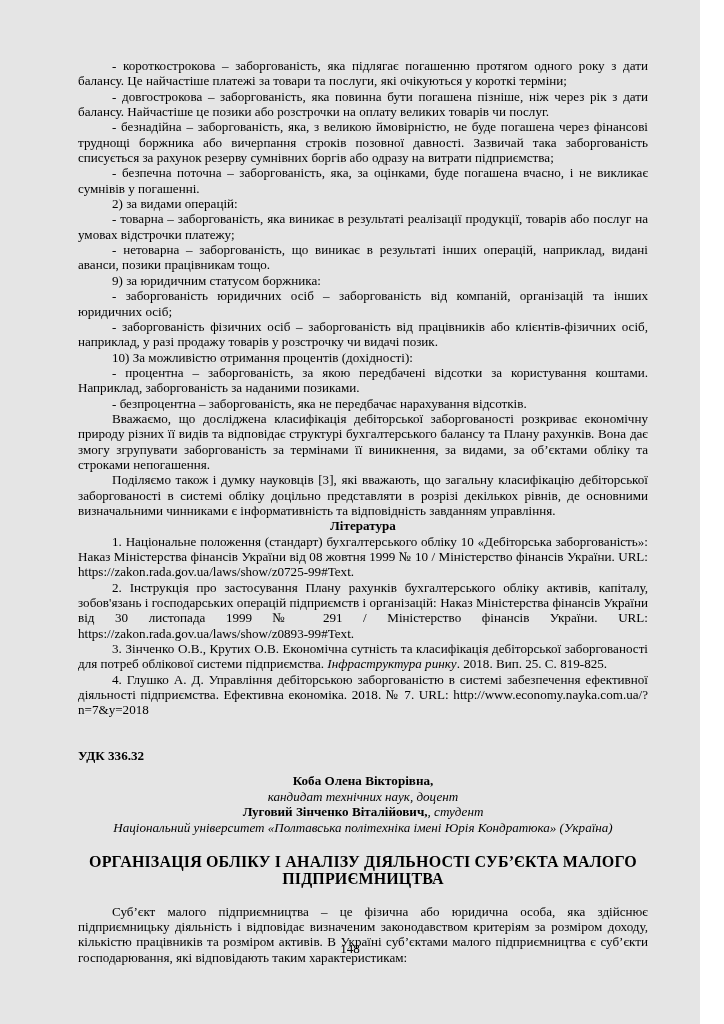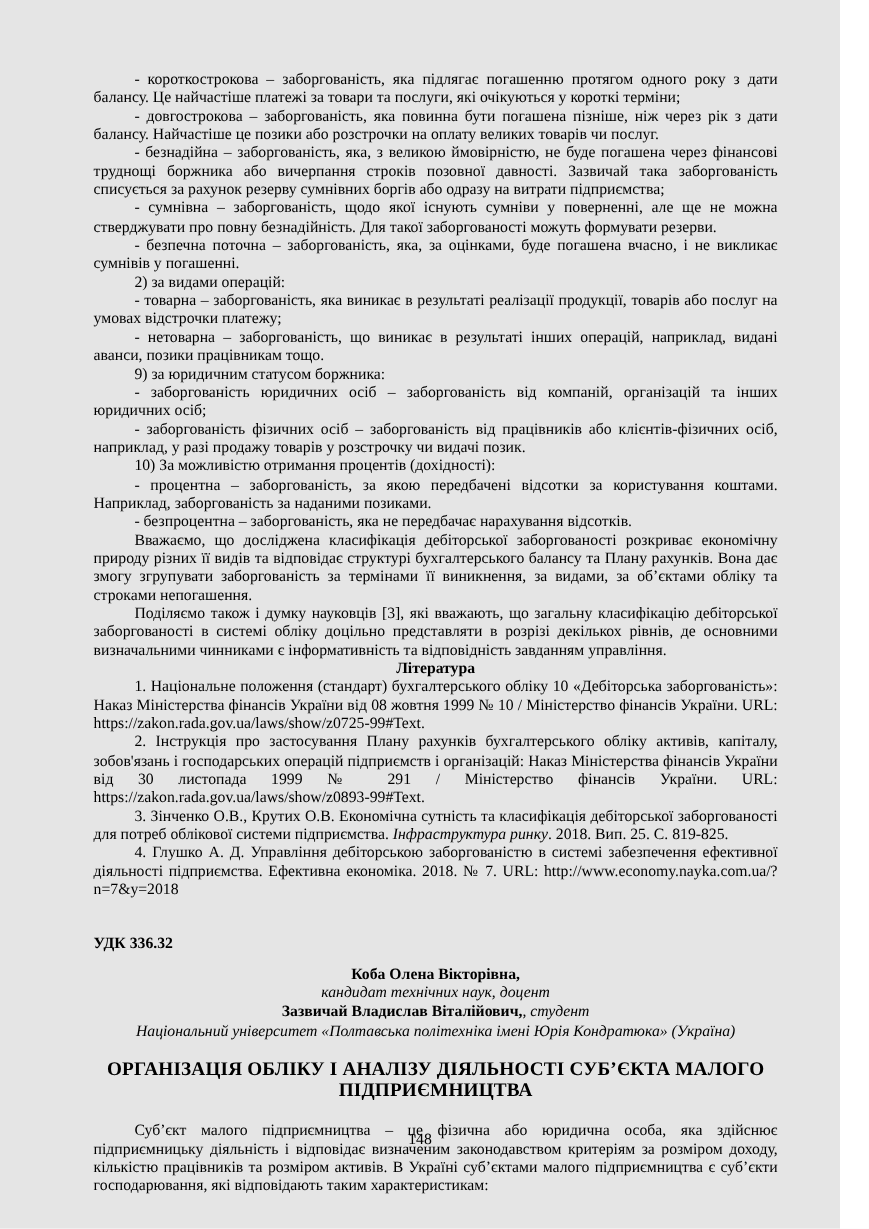--- a/index.html
+++ b/index.html
@@ -78,21 +78,20 @@
 </head>
 <body>
 
 <div class="page">
   <div class="content">
 
     <div>
       <p>- короткострокова – заборгованість, яка підлягає погашенню протягом одного року з дати балансу. Це найчастіше платежі за товари та послуги, які очікуються у короткі терміни;</p>
       <p>- довгострокова – заборгованість, яка повинна бути погашена пізніше, ніж через рік з дати балансу. Найчастіше це позики або розстрочки на оплату великих товарів чи послуг.</p>
       <p>- безнадійна – заборгованість, яка, з великою ймовірністю, не буде погашена через фінансові труднощі боржника або вичерпання строків позовної давності. Зазвичай така заборгованість списується за рахунок резерву сумнівних боргів або одразу на витрати підприємства;</p>
-      <p>- сумнівна – заборгованість, щодо якої існують сумніви у поверненні, але ще не можна стверджувати про повну безнадійність. Для такої заборгованості можуть формувати резерви.</p>
       <p>- безпечна поточна – заборгованість, яка, за оцінками, буде погашена вчасно, і не викликає сумнівів у погашенні.</p>
       <p>2) за видами операцій:</p>
       <p>- товарна – заборгованість, яка виникає в результаті реалізації продукції, товарів або послуг на умовах відстрочки платежу;</p>
       <p>- нетоварна – заборгованість, що виникає в результаті інших операцій, наприклад, видані аванси, позики працівникам тощо.</p>
       <p>9) за юридичним статусом боржника:</p>
       <p>- заборгованість юридичних осіб – заборгованість від компаній, організацій та інших юридичних осіб;</p>
       <p>- заборгованість фізичних осіб – заборгованість від працівників або клієнтів-фізичних осіб, наприклад, у разі продажу товарів у розстрочку чи видачі позик.</p>
       <p>10) За можливістю отримання процентів (дохідності):</p>
       <p>- процентна – заборгованість, за якою передбачені відсотки за користування коштами. Наприклад, заборгованість за наданими позиками.</p>
       <p>- безпроцентна – заборгованість, яка не передбачає нарахування відсотків.</p>
@@ -108,21 +107,21 @@
       <p><span>4. Глушко А. Д. Управління дебіторською заборгованістю в системі забезпечення ефективної діяльності підприємства. Ефективна економіка. 2018. № 7. URL: http://www.economy.nayka.com.ua/?n=7&amp;y=2018</span></p>
     </div>
 
     <div class="spacer-lg"></div>
 
     <div>
       <p class="udc">УДК 336.32</p>
       <div class="spacer-sm"></div>
       <p class="author-line bolditalic">Коба Олена Вікторівна,</p>
       <p class="author-line italic">кандидат технічних наук, доцент</p>
-      <p class="author-line"><span class="bolditalic">Зазвичай Владислав Віталійович,</span><span class="italic">, студент</span></p>
+      <p class="author-line"><span class="bolditalic">Луговий Зінченко Віталійович,</span><span class="italic">, студент</span></p>
       <p class="author-line italic">Національний університет «Полтавська політехніка імені Юрія Кондратюка» (Україна)</p>
       <div class="spacer-md"></div>
       <p class="article-title">ОРГАНІЗАЦІЯ ОБЛІКУ І АНАЛІЗУ ДІЯЛЬНОСТІ СУБ’ЄКТА МАЛОГО ПІДПРИЄМНИЦТВА</p>
       <div class="spacer-md"></div>
       <p>Суб’єкт малого підприємництва – це фізична або юридична особа, яка здійснює підприємницьку діяльність і відповідає визначеним законодавством критеріям за розміром доходу, кількістю працівників та розміром активів. В Україні суб’єктами малого підприємництва є суб’єкти господарювання, які відповідають таким характеристикам:</p>
     </div>
 
   </div>
 
   <div class="pagenum">148</div>

